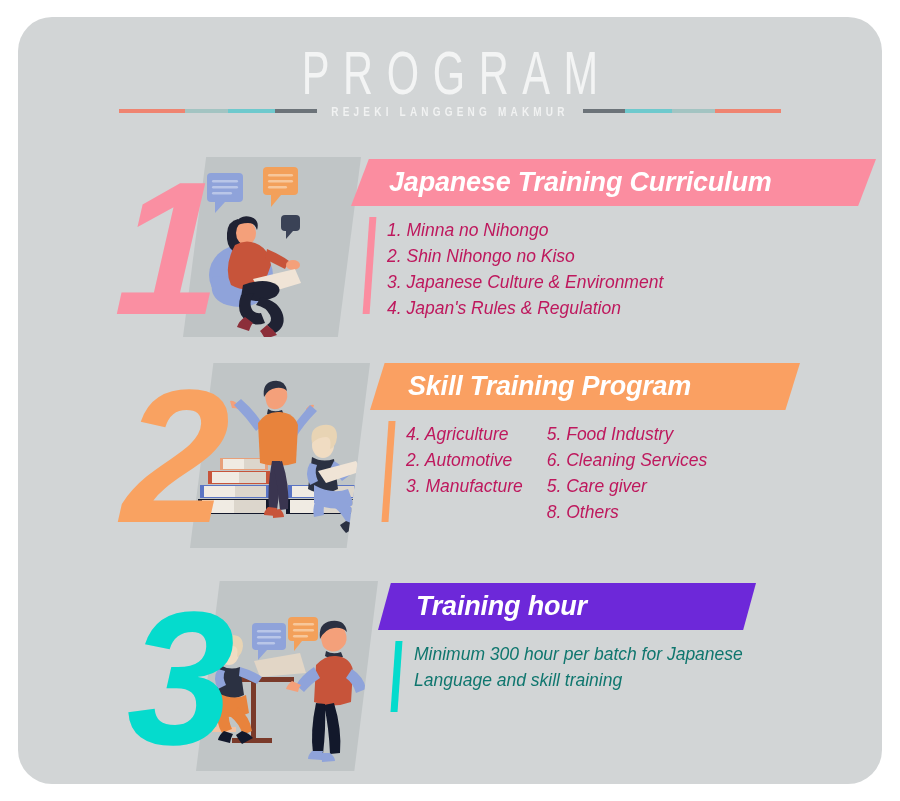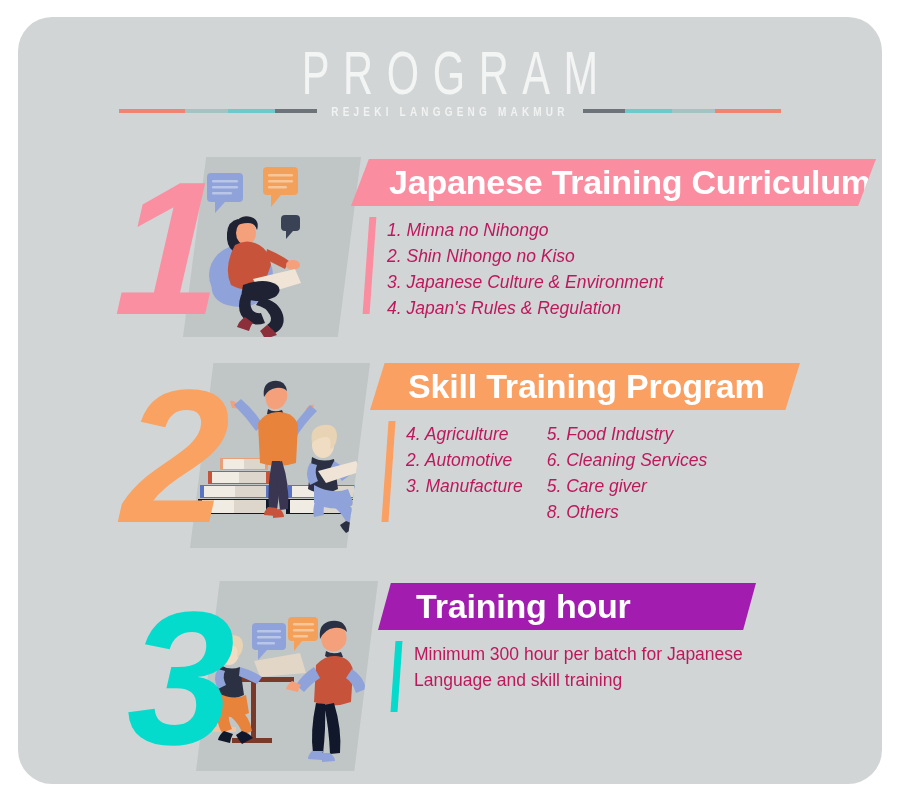--- a/index.html
+++ b/index.html
@@ -88,25 +88,26 @@
 
   .banner {
     position: relative;
     display: flex; align-items: center;
     height: 47px;
     padding-left: 38px;
     clip-path: polygon(3.4% 0%, 100% 0%, 96.6% 100%, 0% 100%);
   }
   #b1 { width: 525px; background: #fb8da0; }
   #b2 { width: 430px; background: #faa062; }
-  #b3 { width: 378px; background: #a21caf; }
+  #b3 { width: 378px; background: #6d28d9; }
   .banner-title {
     color: #ffffff;
-    font-size: 34px;
+    font-size: 27px;
     font-weight: 700;
+    font-style: italic;
     letter-spacing: -0.2px;
     white-space: nowrap;
   }
 
   .body-row { position: relative; display: flex; margin-top: 11px; }
   .accent {
     width: 7px; flex: 0 0 7px;
     transform: skewX(-4deg);
     margin-left: 15px;
   }
@@ -119,22 +120,23 @@
     color: #be185d;
     font-size: 17.5px;
     font-style: italic;
     line-height: 26px;
     white-space: nowrap;
   }
   .list.two-col { display: flex; }
   .list.two-col .col2 { margin-left: 24px; }
   .desc {
     margin-left: 14px;
-    color: #be185d;
+    color: #0f766e;
     font-size: 17.5px;
+    font-style: italic;
     line-height: 26px;
     max-width: 400px;
   }
 </style>
 </head>
 <body>
 
 <div id="card">
 
   <div id="header">

